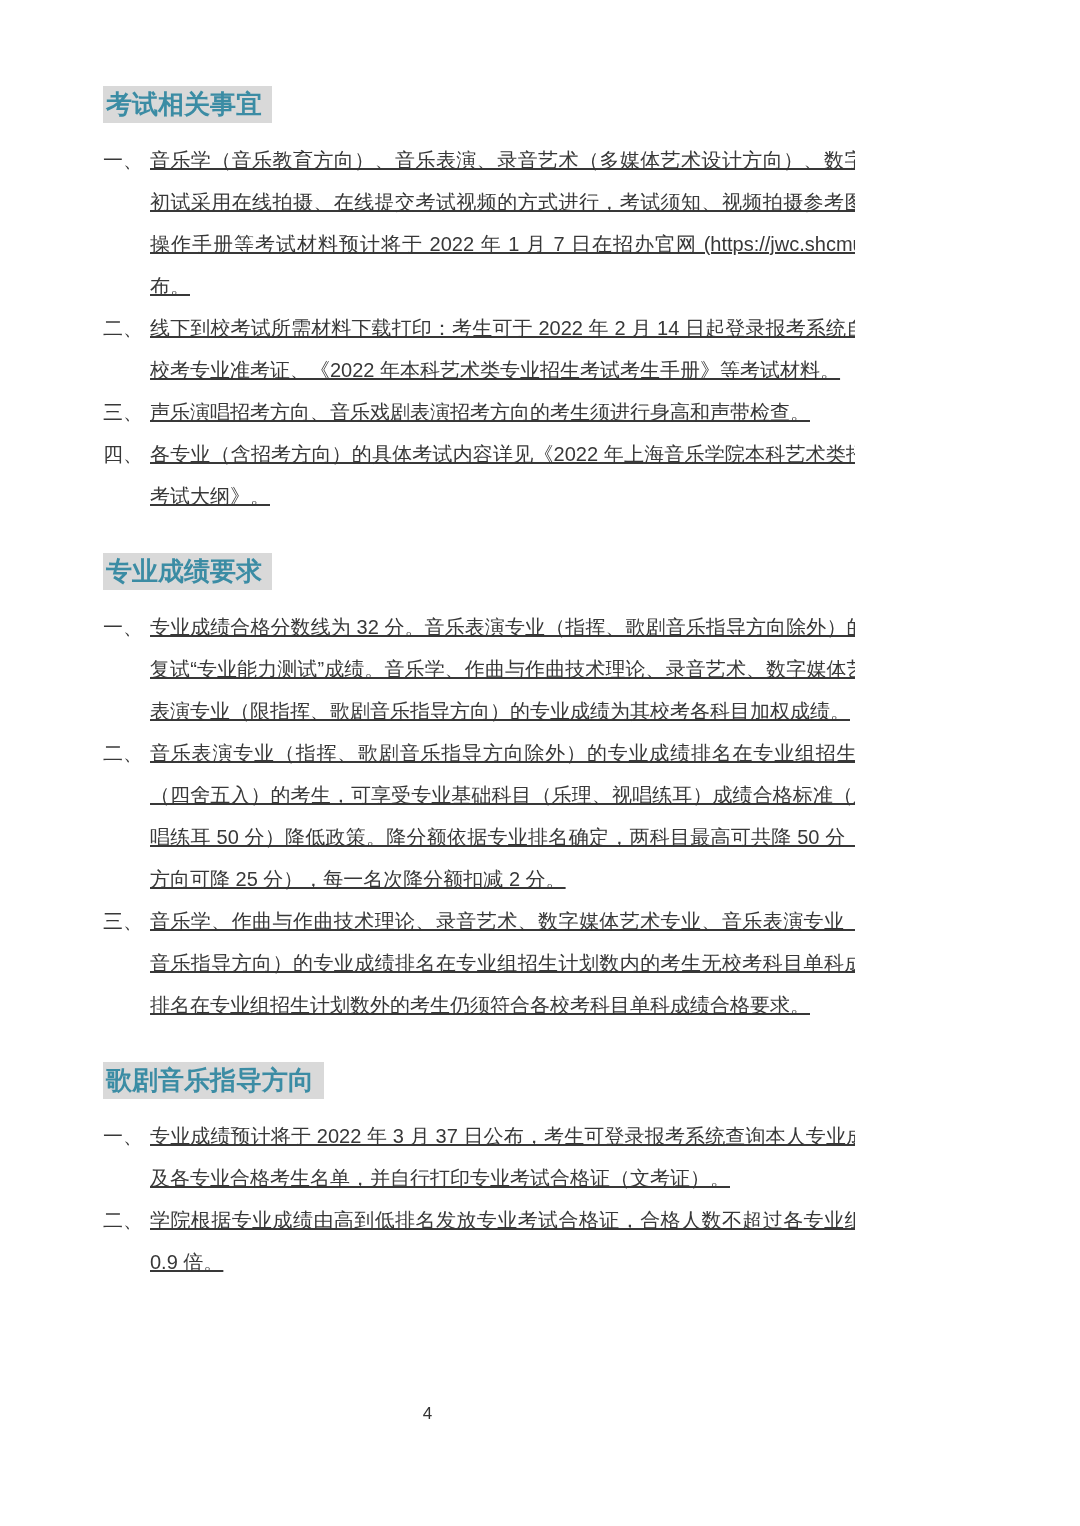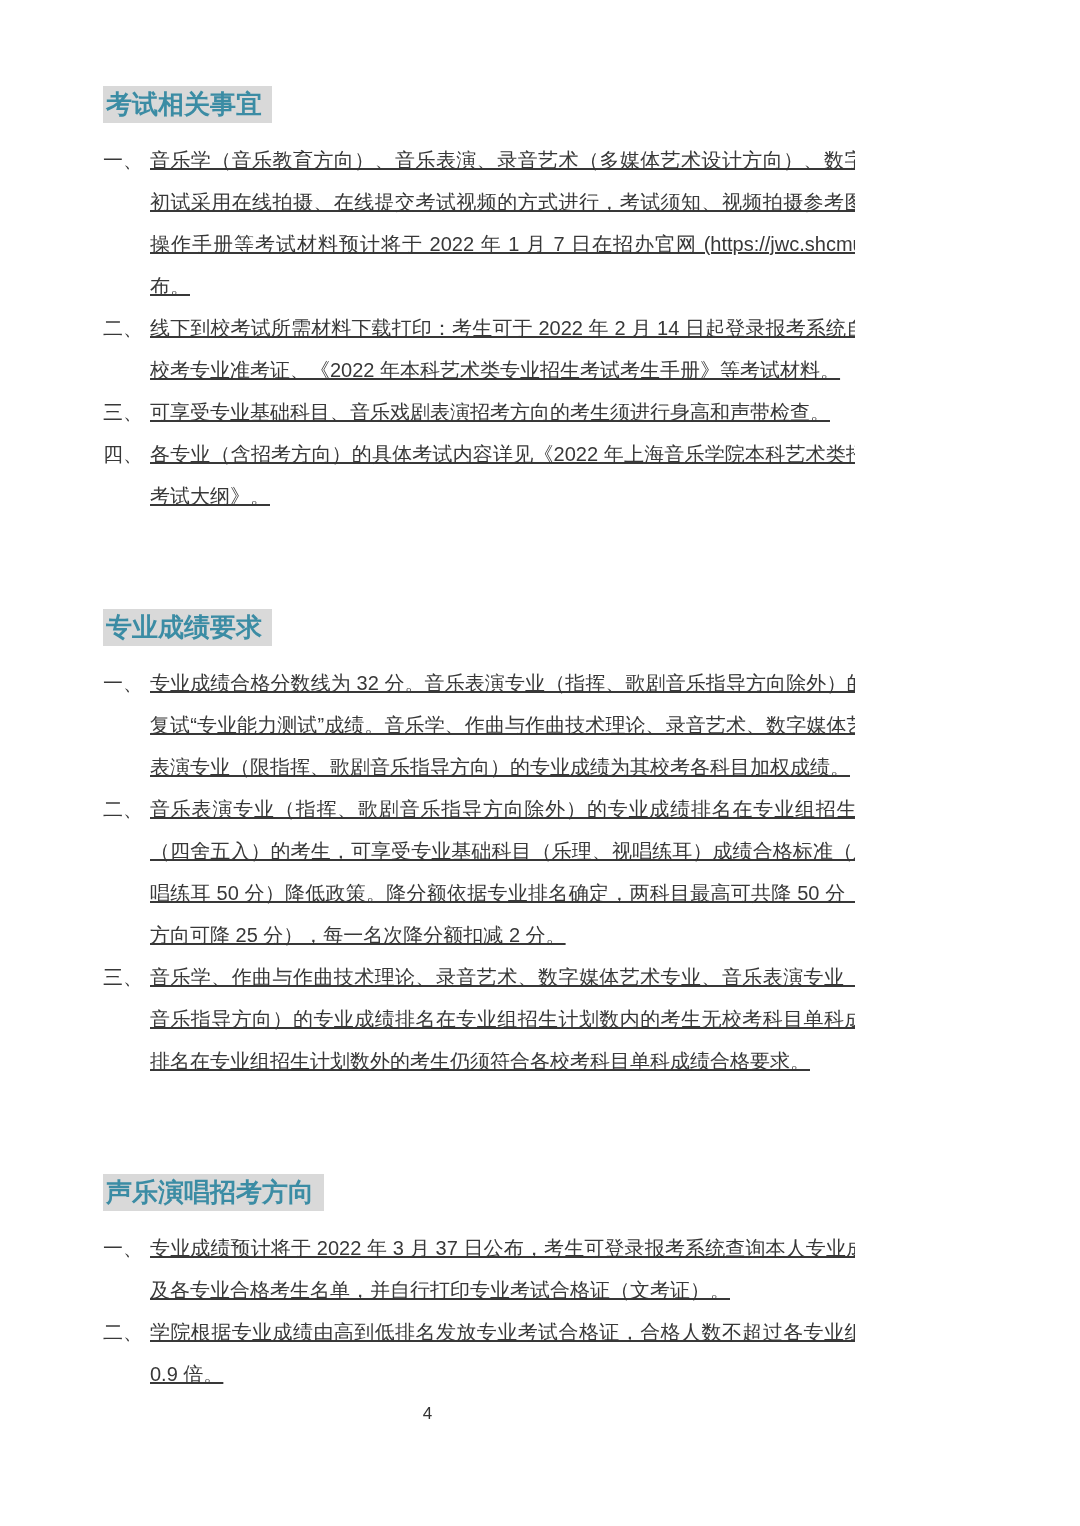--- a/index.html
+++ b/index.html
@@ -19,21 +19,21 @@
   .content {
     position: absolute;
     left: 103px;
     top: 86px;
     width: 884px;
   }
   .doc-section {
     margin: 0 0 0 0;
   }
   .doc-section + .doc-section {
-    margin-top: 92px;
+    margin-top: 36px;
   }
   h2.heading {
     margin: 0 0 16px 0;
     font-size: 26px;
     line-height: 1;
     font-weight: bold;
   }
   h2.heading .hl {
     display: inline-block;
     color: #3b8ca4;
@@ -78,21 +78,21 @@
       <div class="item">
         <span class="num">一、</span>
         <p class="text">音乐学（音乐教育方向）、音乐表演、录音艺术（多媒体艺术设计方向）、数字媒体艺术专业初试采用在线拍摄、在线提交考试视频的方式进行，考试须知、视频拍摄参考图示及考试平台操作手册等考试材料预计将于 2022 年 1 月 7 日在招办官网 (https://jwc.shcmusic.edu.cn) 公布。</p>
       </div>
       <div class="item">
         <span class="num">二、</span>
         <p class="text">线下到校考试所需材料下载打印：考生可于 2022 年 2 月 14 日起登录报考系统自行下载并打印校考专业准考证、《2022 年本科艺术类专业招生考试考生手册》等考试材料。</p>
       </div>
       <div class="item">
         <span class="num">三、</span>
-        <p class="text">可享受专业基础科目、音乐戏剧表演招考方向的考生须进行身高和声带检查。</p>
+        <p class="text">声乐演唱招考方向、音乐戏剧表演招考方向的考生须进行身高和声带检查。</p>
       </div>
       <div class="item">
         <span class="num">四、</span>
         <p class="text">各专业（含招考方向）的具体考试内容详见《2022 年上海音乐学院本科艺术类招生专业目录及考试大纲》。</p>
       </div>
     </section>
 
     <section class="doc-section">
       <h2 class="heading"><span class="hl">专业成绩要求</span></h2>
       <div class="item">
@@ -103,21 +103,21 @@
         <span class="num">二、</span>
         <p class="text">音乐表演专业（指挥、歌剧音乐指导方向除外）的专业成绩排名在专业组招生计划数前 50%（四舍五入）的考生，可享受专业基础科目（乐理、视唱练耳）成绩合格标准（乐理 60 分、视唱练耳 50 分）降低政策。降分额依据专业排名确定，两科目最高可共降 50 分（音乐戏剧表演方向可降 25 分），每一名次降分额扣减 2 分。</p>
       </div>
       <div class="item">
         <span class="num">三、</span>
         <p class="text">音乐学、作曲与作曲技术理论、录音艺术、数字媒体艺术专业、音乐表演专业（限指挥、歌剧音乐指导方向）的专业成绩排名在专业组招生计划数内的考生无校考科目单科成绩合格要求，排名在专业组招生计划数外的考生仍须符合各校考科目单科成绩合格要求。</p>
       </div>
     </section>
 
     <section class="doc-section">
-      <h2 class="heading"><span class="hl">声乐演唱招考方向</span></h2>
+      <h2 class="heading"><span class="hl">歌剧音乐指导方向</span></h2>
       <div class="item">
         <span class="num">一、</span>
         <p class="text">专业成绩预计将于 2022 年 3 月 37 日公布，考生可登录报考系统查询本人专业成绩、专业排名及各专业合格考生名单，并自行打印专业考试合格证（文考证）。</p>
       </div>
       <div class="item">
         <span class="num">二、</span>
         <p class="text">学院根据专业成绩由高到低排名发放专业考试合格证，合格人数不超过各专业组招生计划数的 0.9 倍。</p>
       </div>
     </section>
 

